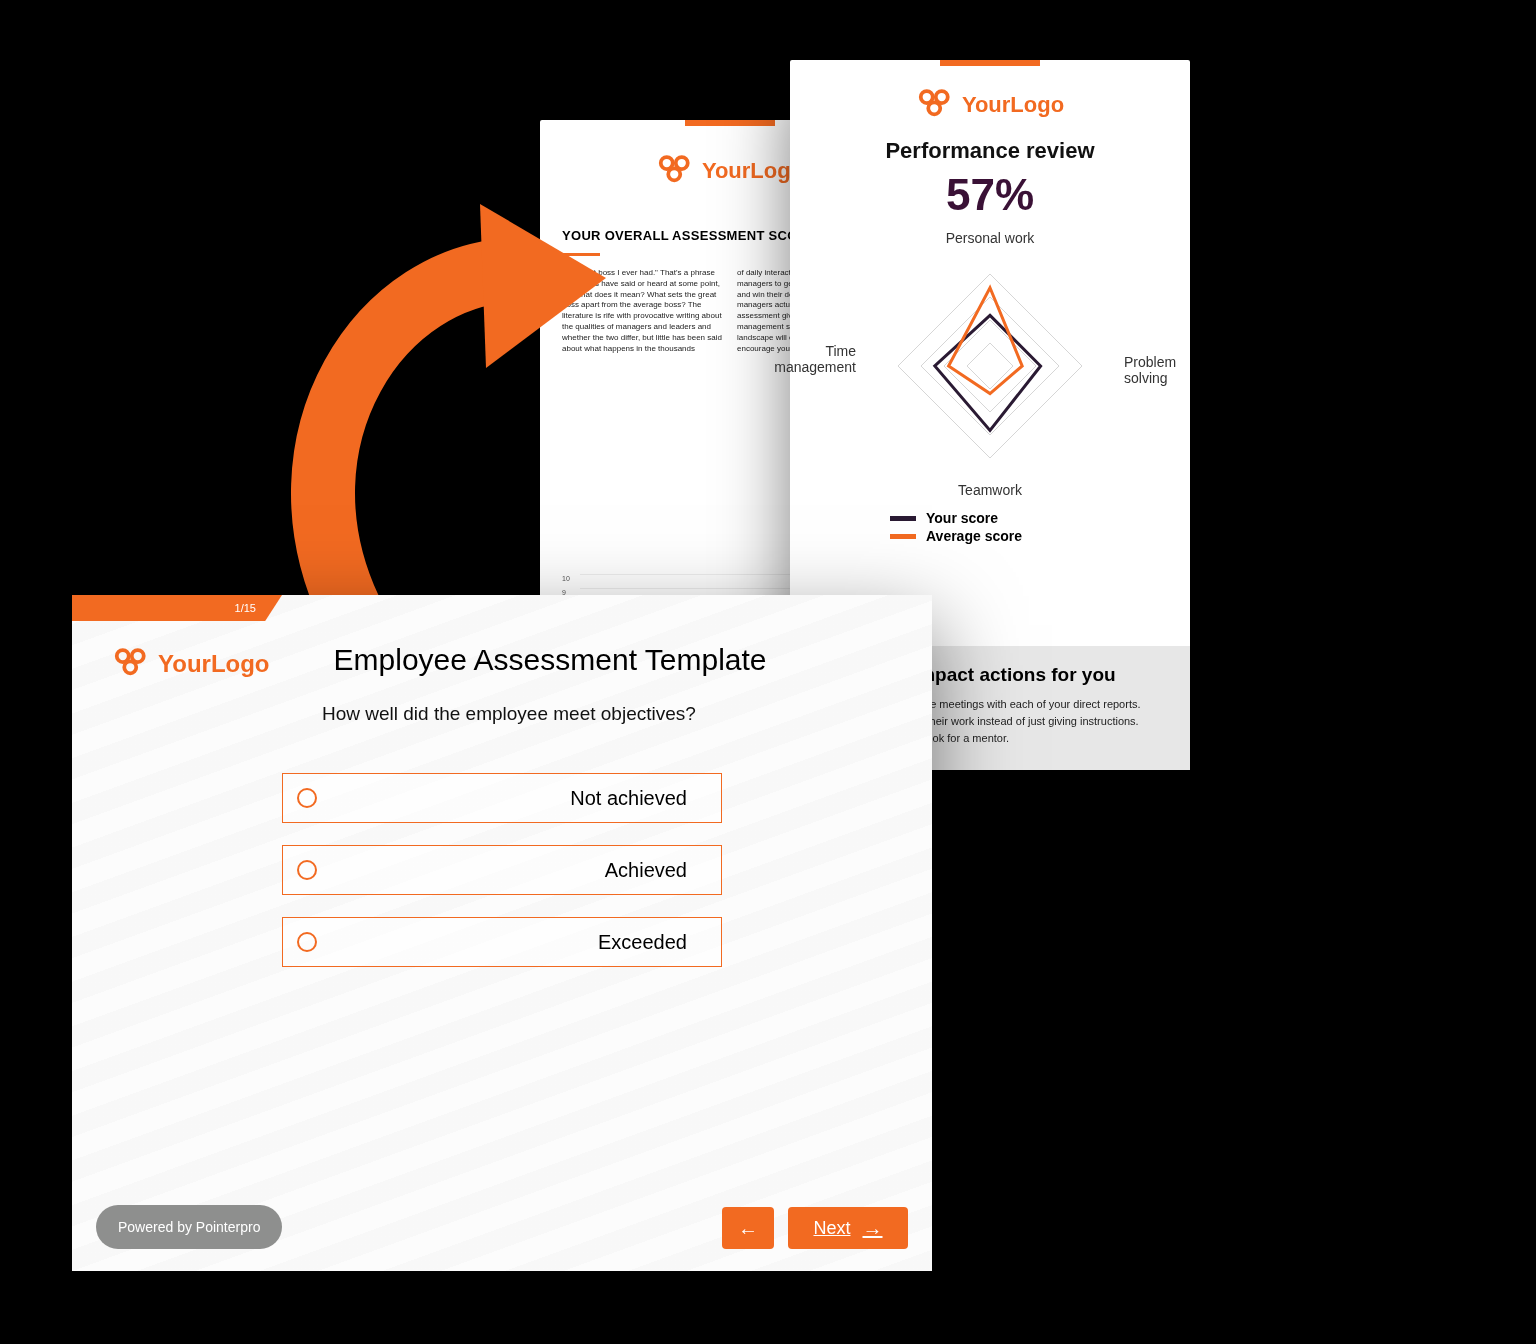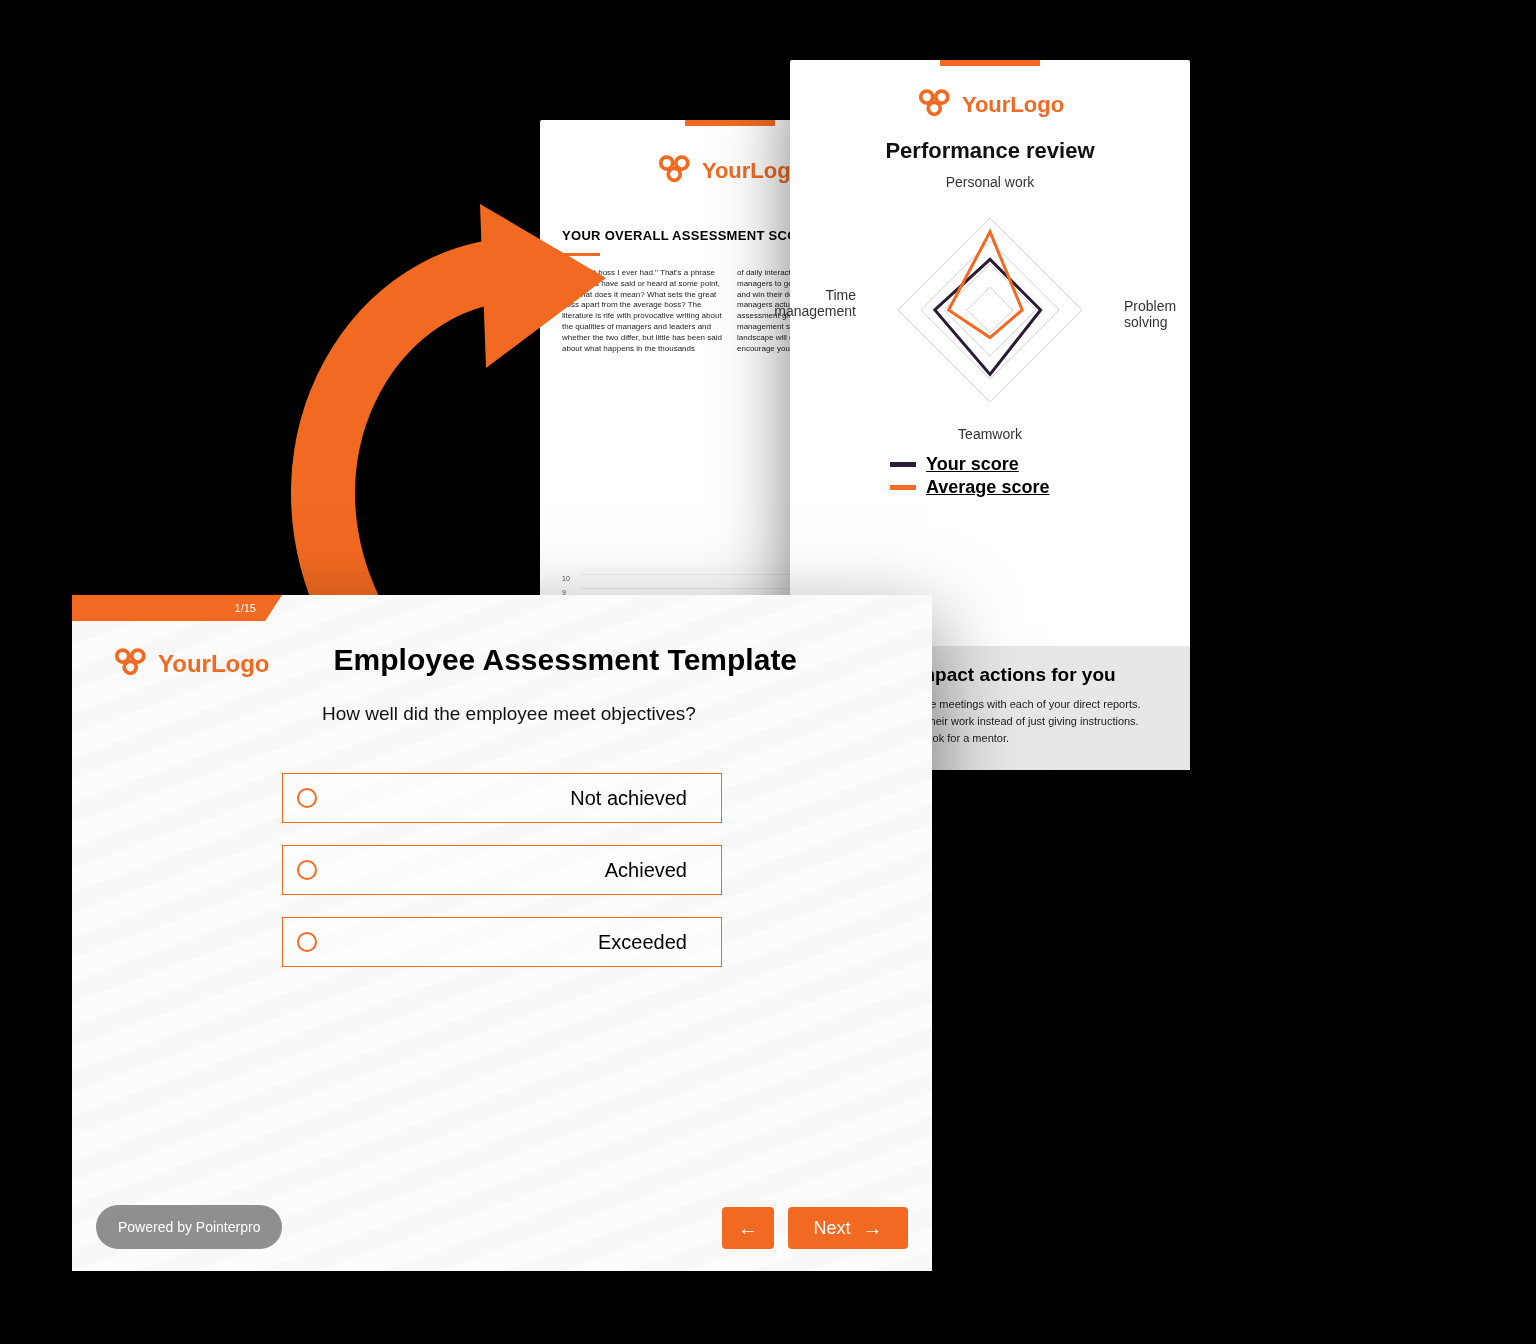--- a/index.html
+++ b/index.html
@@ -65,21 +65,21 @@
   }
   .report-front .topstripe {
     position:absolute; top:0; left:50%; transform:translateX(-50%);
     width:100px; height:6px; background:#f26a21;
   }
   .report-front .logo-row { display:flex; align-items:center; justify-content:center; margin-top:28px;}
   .report-front .title { text-align:center; font-weight:700; font-size:22px; margin-top:16px; color:#111;}
   .report-front .score { text-align:center; font-weight:800; font-size:44px; color:#3a1136; margin-top:6px;}
   .radar-wrap { position:relative; margin:14px auto 0; width:300px; height:260px;}
   .radar-label { position:absolute; font-size:14px; color:#333; text-align:center;}
-  .legend { margin:16px auto 0; width:200px; font-size:18px;text-decoration:underline;}
+  .legend { margin:16px auto 0; width:200px; font-size:14px;}
   .legend .row { display:flex; align-items:center; margin:2px 0;}
   .legend .sw { width:26px; height:5px; margin-right:10px;}
   .legend .sw.navy{background:#2a1a33;} .legend .sw.orange{background:#f26a21;}
   .actions-panel { position:absolute; left:0; right:0; bottom:0; background:#e7e7e7; padding:18px 24px 26px;}
   .actions-panel h4 { text-align:center; font-size:19px; font-weight:800; margin-bottom:12px;}
   .actions-panel .act { font-size:11px; color:#222; margin:5px 0 0 0;}
 
   
   .arrow { position:absolute; left:310px; top:210px; width:310px; height:420px; }
   .arrow svg { width:100%; height:100%; overflow:visible;}
@@ -99,21 +99,21 @@
     background:
       repeating-linear-gradient(-20deg, rgba(0,0,0,.015) 0 20px, rgba(0,0,0,0) 20px 42px);
   }
   .progress { position:absolute; top:0; left:0; height:26px; width:210px;
     background:#f26a21; clip-path: polygon(0 0, 100% 0, 92% 100%, 0 100%);
     display:flex; align-items:center; justify-content:flex-end; padding-right:26px;
     color:#fff; font-size:11px;
   }
   .survey-body { position:relative; padding:52px 40px 0 40px;}
   .survey-body .logo-row { display:flex; align-items:center;}
-  .survey-title { font-size:30px; font-weight:700; margin-left:64px; margin-top:-4px;}
+  .survey-title { font-size:30px; font-weight:400; margin-left:64px; margin-top:-4px;}
   .survey-head { display:flex; align-items:flex-start;}
   .question { font-size:19px; margin:22px 0 48px 210px; color:#111;}
   .options { width:440px; margin:0 auto;}
   .option {
     border:1.5px solid #f26a21; height:50px; display:flex; align-items:center;
     margin-bottom:22px; cursor:pointer; background:rgba(255,255,255,.6);
   }
   .option .radio {
     width:20px; height:20px; border:2px solid #f26a21; border-radius:50%;
     margin:0 0 0 14px; flex:0 0 20px;
@@ -125,21 +125,21 @@
     background:#8e8f8e; color:#fff; font-size:14px;
     padding:14px 22px; border-radius:22px;
   }
   .nav { position:absolute; right:24px; bottom:22px; display:flex; gap:14px;}
   .nav .btn {
     background:#f26a21; color:#fff; height:42px; border-radius:4px;
     display:flex; align-items:center; justify-content:center;
     font-size:18px; cursor:pointer;
   }
   .btn.prev{ width:52px;}
-  .btn.next{ width:120px; gap:12px;}
+  .btn.next{ width:120px; gap:12px;text-decoration:underline;}
   .arrow-glyph{ font-size:20px; line-height:1;}
 </style>
 </head>
 <body>
 
 <div class="report-back">
   <div class="topstripe"></div>
   <div class="logo-row">
     <span class="logo-icon">
       <svg viewBox="0 0 50 40">
@@ -204,20 +204,21 @@
           <g fill="none" stroke="#f26a21" stroke-width="5">
         <circle cx="14" cy="12" r="8"></circle>
             <circle cx="34" cy="12" r="8"></circle>
             <circle cx="24" cy="27" r="8"></circle>
       </g>
         </svg>
     </span>
     <span class="logo-text">YourLogo</span>
   </div>
   <div class="title">Performance review</div>
+  <div class="score">57%</div>
   <div class="radar-wrap">
     <svg id="radar" viewBox="0 0 300 260" width="300" height="260">
         <polygon points="150,109 173,132 150,155 127,132" fill="none" stroke="#d6d6d6" stroke-width="1"></polygon>
         <polygon points="150,86 196,132 150,178 104,132" fill="none" stroke="#d6d6d6" stroke-width="1"></polygon>
         <polygon points="150,63 219,132 150,201 81,132" fill="none" stroke="#d6d6d6" stroke-width="1"></polygon>
         <polygon points="150,40 242,132 150,224 58,132" fill="none" stroke="#d6d6d6" stroke-width="1"></polygon>
         <polygon points="150,81.4 200.6,132 150,196.39999999999998 94.80000000000001,132" fill="none" stroke="#2a1a33" stroke-width="3"></polygon>
         <polygon points="150,53.8 182.2,132 150,159.6 108.6,132" fill="none" stroke="#f26a21" stroke-width="3"></polygon>
       </svg>
     <div class="radar-label" style="top:-4px;left:50%;transform:translateX(-50%);">Personal work</div>

